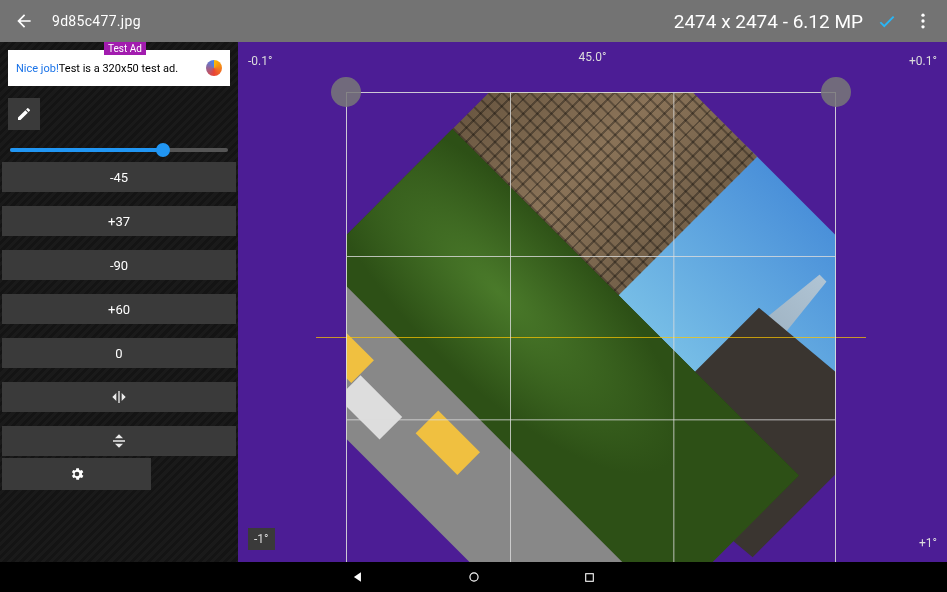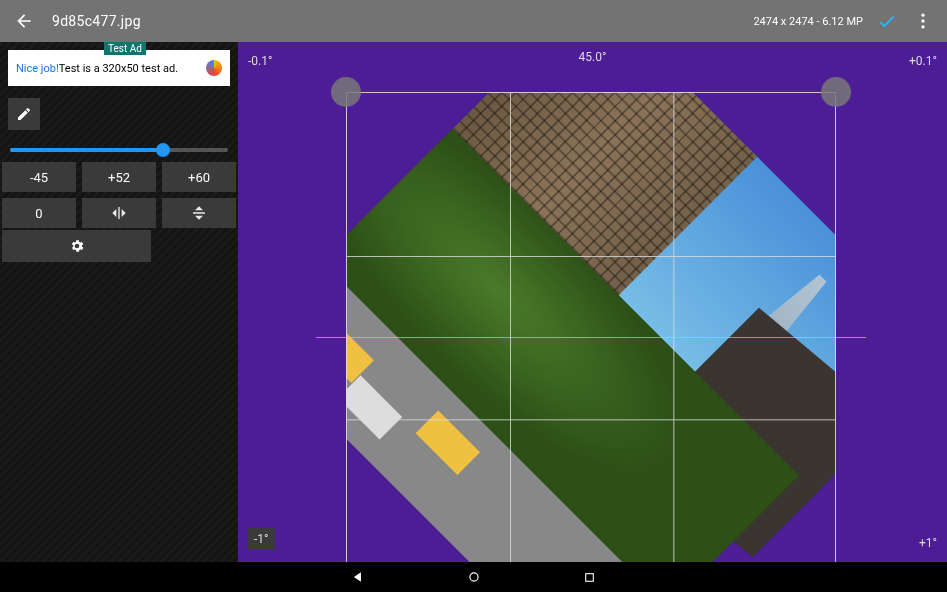--- a/index.html
+++ b/index.html
@@ -3,41 +3,41 @@
 <meta charset="utf-8">
 <style>
 * { margin: 0; padding: 0; box-sizing: border-box; }
 body { width: 947px; height: 592px; background: #000; font-family: Roboto, Arial, sans-serif; color: #fff; overflow: hidden; position: relative; }
 
 
 .appbar { height: 42px; background: #737373; display: flex; align-items: center; padding: 0 12px; }
 .appbar .back { width: 24px; height: 24px; cursor: pointer; display: flex; align-items: center; justify-content: center; }
 .appbar .title { margin-left: 16px; font-size: 14px; letter-spacing: .3px; }
 .appbar .spacer { flex: 1; }
-.appbar .dims { font-size: 11px; margin-right: 12px; }
+.appbar .dims { font-size: 19px; margin-right: 12px; }
 .appbar .check { width: 24px; height: 24px; cursor: pointer; display: flex; align-items: center; justify-content: center; }
 .appbar .menu { width: 24px; height: 24px; cursor: pointer; display: flex; align-items: center; justify-content: center; margin-left: 12px; }
 
 .body { display: flex; height: calc(100% - 42px - 30px); }
 
 
 .sidebar { width: 238px; background: repeating-linear-gradient(135deg,#1a1a1a 0 3px,#141414 3px 6px); display: flex; flex-direction: column; }
 .adbox { margin: 8px; height: 36px; background: #fff; color: #000; display: flex; align-items: center; padding: 0 8px; font-size: 11px; position: relative; }
 .adbox .nice { color: #1a73e8; margin-right: 0; }
-.adbox .ad-label { position: absolute; top: -8px; left: 96px; background: #0f766e; color: #fff; font-size: 10px; padding: 1px 4px; }
+.adbox .ad-label { position: absolute; top: -8px; left: 96px; background: #a21caf; color: #fff; font-size: 10px; padding: 1px 4px; }
 .adbox .ad-icon { margin-left: auto; width: 16px; height: 16px; border-radius: 50%; background: conic-gradient(#fbbc04,#ea4335,#4285f4); }
 
 .pencil { width: 32px; height: 32px; background: #3a3a3a; margin: 4px 8px; display: flex; align-items: center; justify-content: center; cursor: pointer; }
 
 .slider-wrap { padding: 14px 10px 10px 10px; }
 .slider { position: relative; height: 4px; background: #555; border-radius: 2px; }
 .slider .fill { position: absolute; left: 0; top: 0; bottom: 0; width: 70%; background: #2196f3; border-radius: 2px; }
 .slider .thumb { position: absolute; left: 70%; top: 50%; width: 14px; height: 14px; background: #2196f3; border-radius: 50%; transform: translate(-50%,-50%); cursor: pointer; }
 
-.btn-grid { display: grid; grid-template-columns: 1fr 1fr 1fr; gap: 6px; padding: 0 2px; }
+.btn-grid { display: grid; grid-template-columns: 1fr; gap: 14px; padding: 0 2px; }
 .btn-grid .btn { background: #3a3a3a; height: 30px; display: flex; align-items: center; justify-content: center; font-size: 13px; cursor: pointer; }
 .btn-grid .btn svg { width: 16px; height: 16px; }
 
 .settings-btn { background: #3a3a3a; height: 32px; margin: 2px; display: flex; align-items: center; justify-content: center; cursor: pointer; width: calc(50% + 30px); }
 
 
 .canvas { flex: 1; position: relative; background: #4c1d95; }
 .angle-label { position: absolute; font-size: 12px; color: #ddd; }
 .angle-label.tl { top: 12px; left: 10px; }
 .angle-label.tc { top: 8px; left: 50%; transform: translateX(-50%); text-align: right; }
@@ -113,21 +113,22 @@
         </svg>
     </div>
     <div class="slider-wrap">
       <div class="slider">
         <div class="fill"></div>
         <div class="thumb"></div>
       </div>
     </div>
     <div class="btn-grid">
       <div class="btn">-45</div>
-      <div class="btn">+52</div>
+      <div class="btn">+37</div>
+      <div class="btn">-90</div>
       <div class="btn">+60</div>
       <div class="btn">0</div>
       <div class="btn">
         <svg viewBox="0 0 24 24" fill="#fff">
             <path d="M11 3h2v18h-2zM8 6v12L2 12zM16 6l6 6-6 6z" opacity=".9"></path>
           </svg>
       </div>
       <div class="btn">
         <svg viewBox="0 0 24 24" fill="#fff">
             <path d="M3 11h18v2H3zM6 8h12L12 2zM6 16l6 6 6-6z" opacity=".9"></path>

